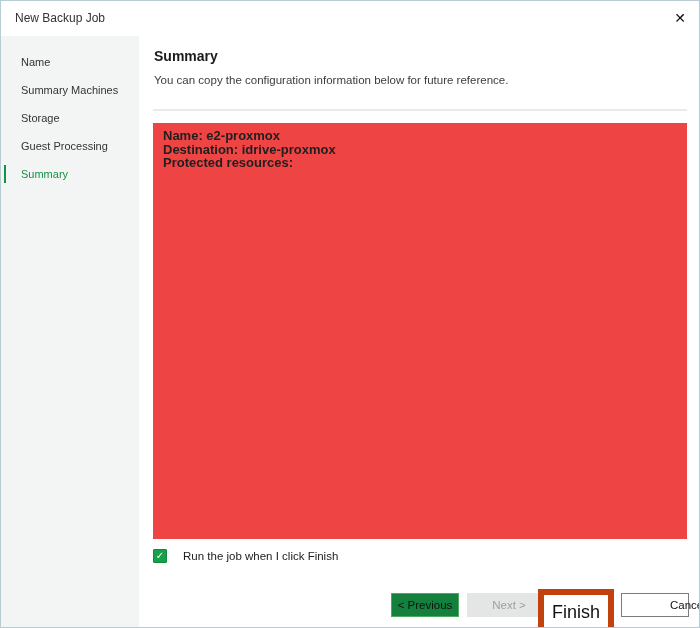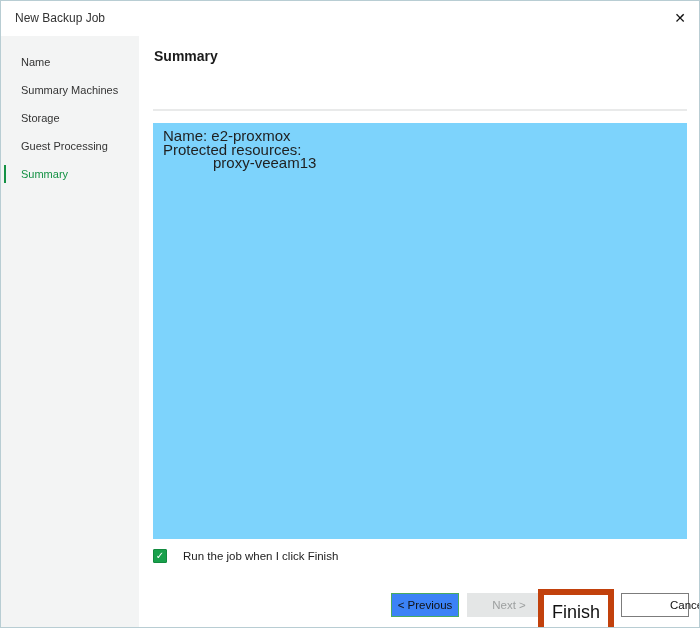--- a/index.html
+++ b/index.html
@@ -57,24 +57,25 @@
     position: absolute; left: 15px; top: 38px;
     font-size: 11.5px; color: #3d3d3d;
   }
   .divider {
     position: absolute; left: 14px; top: 73px; width: 534px; height: 2px;
     background: #e9eaea;
   }
 
   .summary-box {
     position: absolute; left: 14px; top: 87px; width: 534px; height: 416px;
-    background: #7dd3fc;
+    background: #ef4444;
     padding: 6px 10px;
-    font-size: 15px; line-height: 13.6px; color: #1f1f1f;
+    font-size: 13px; line-height: 13.6px; color: #1f1f1f;
     overflow: hidden;
+    font-weight: bold;
   }
   .summary-box .line { white-space: pre; }
 
   .checkbox-row {
     position: absolute; left: 14px; top: 513px;
     display: flex; align-items: center; cursor: default;
   }
   .checkbox {
     width: 14px; height: 14px;
     background: #18a04b;
@@ -91,21 +92,21 @@
     position: absolute;
     font-family: "Liberation Sans", sans-serif;
     font-size: 11.5px; color: #111;
     text-align: center;
     cursor: pointer;
     background: #fff;
     border: 1px solid #8a8a8a;
   }
   .btn-previous {
     left: 252px; top: 557px; width: 68px; height: 24px; line-height: 22px;
-    background: #3b82f6; border: 1px solid #4aab5e;
+    background: #15803d; border: 1px solid #4aab5e;
   }
   .btn-next {
     left: 328px; top: 557px; width: 84px; height: 24px; line-height: 22px;
     background: #e4e6e6; border: 1px solid #e4e6e6; color: #9da0a0;
     cursor: default;
   }
   .btn-finish {
     left: 399px; top: 553px; width: 76px; height: 45px; line-height: 26px;
     background: #ffffff; border: 6px solid #c2410c; font-size: 18px;
   }
@@ -136,26 +137,27 @@
     <span>Guest Processing</span>
   </div>
   <div class="side-item active">
     <span class="indicator"></span>
     <span>Summary</span>
   </div>
 </div>
 
 <div class="main">
   <div class="page-title">Summary</div>
+  <div class="page-subtitle">You can copy the configuration information below for future reference.</div>
   <div class="divider"></div>
 
   <div class="summary-box">
     <div class="line">Name: e2-proxmox</div>
+    <div class="line">Destination: idrive-proxmox</div>
     <div class="line">Protected resources:</div>
-    <div class="line">            proxy-veeam13</div>
   </div>
 
   <div class="checkbox-row">
     <span class="checkbox">✓</span>
     <span class="checkbox-label">Run the job when I click Finish</span>
   </div>
 
   <button class="btn btn-previous">&lt; Previous</button>
   <button class="btn btn-next" disabled="">Next &gt;</button>
   <button class="btn btn-finish">Finish</button>

